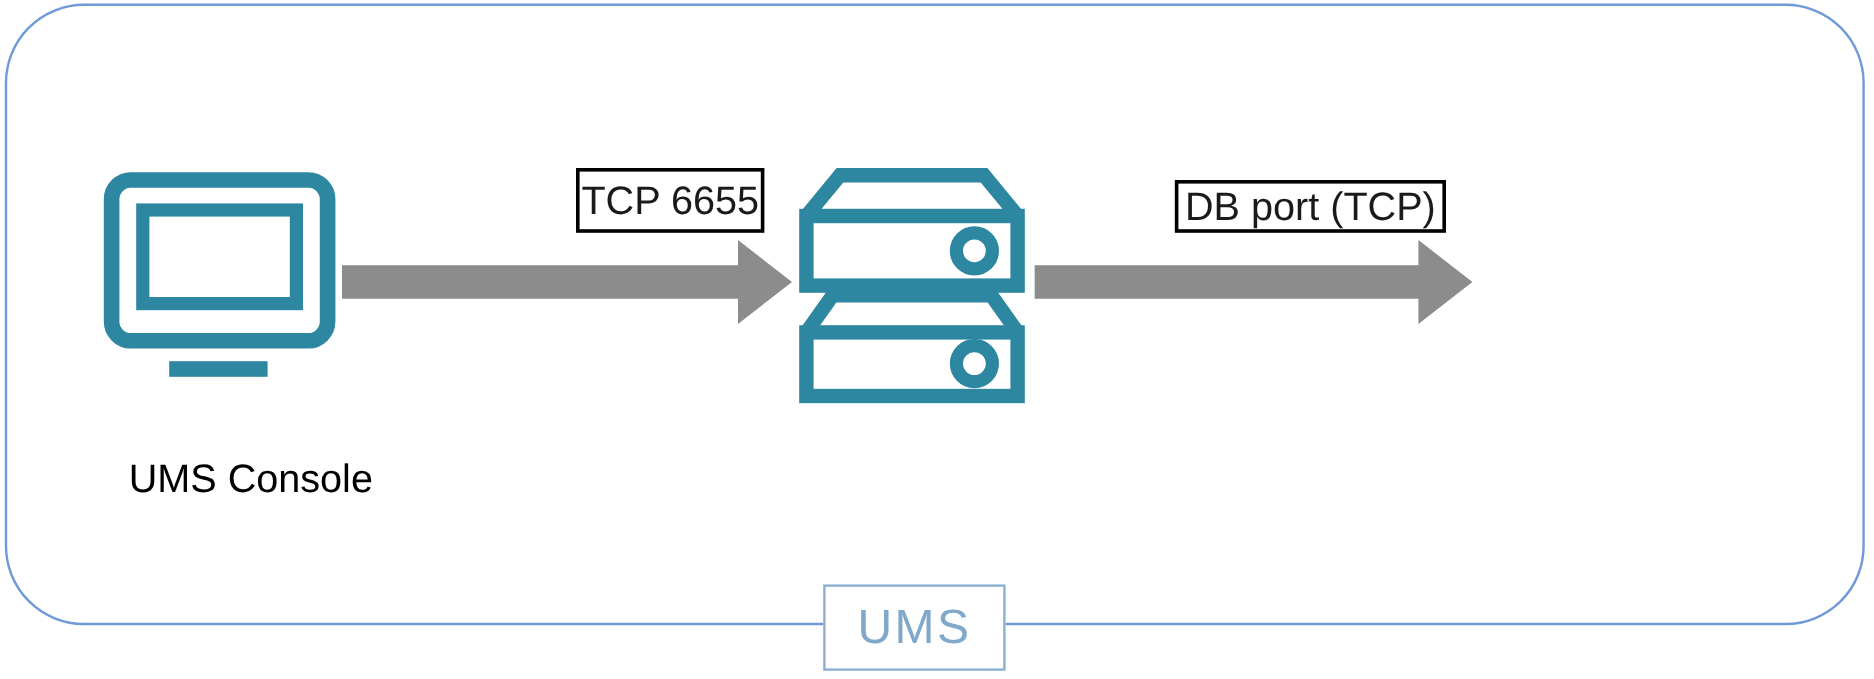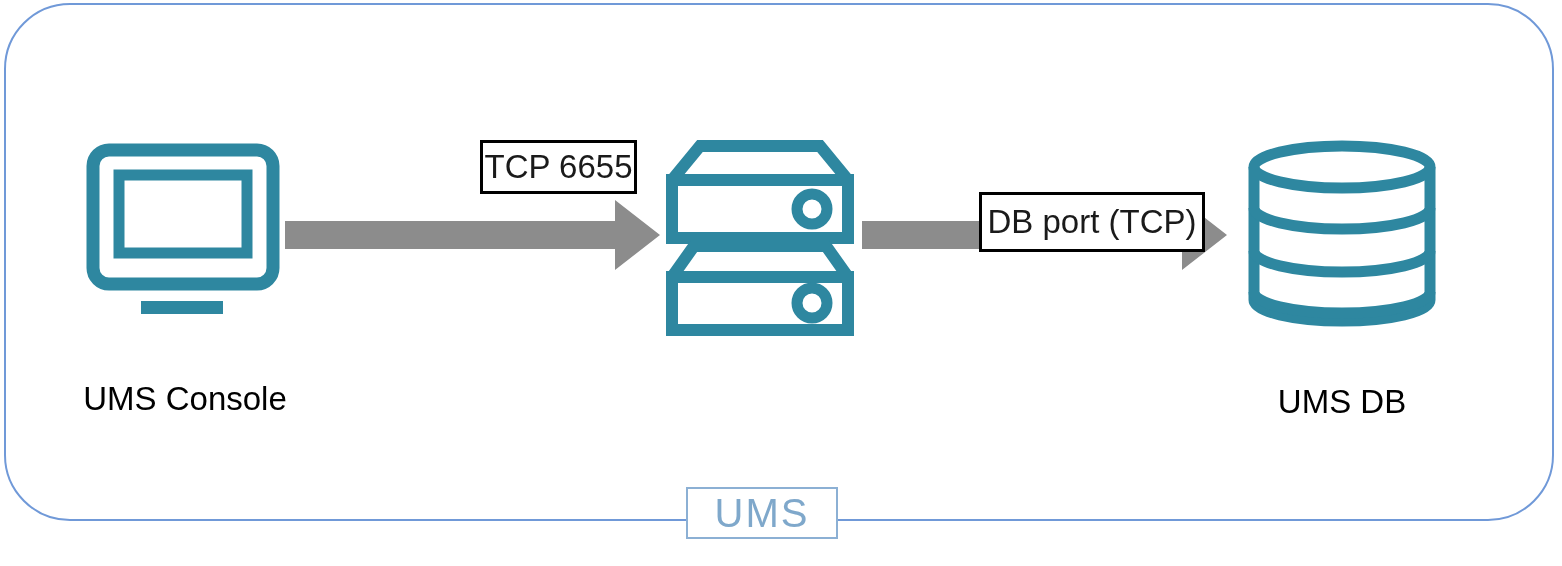--- a/index.html
+++ b/index.html
@@ -28,21 +28,21 @@
     border-radius: 66px;
     box-sizing: border-box;
     background: transparent;
   }
   
   .ums-badge {
     position: absolute;
     left: 686px;
     top: 487px;
     width: 152px;
-    height: 52px;
+    height: 72px;
     border: 2px solid #8cb0d4;
     background: #ffffff;
     box-sizing: border-box;
     display: flex;
     align-items: center;
     justify-content: center;
     font-size: 40px;
     letter-spacing: 2px;
     color: #7fa8cb;
     font-family: "Liberation Sans", sans-serif;
@@ -90,21 +90,21 @@
 
   <div class="node" style="left:80px; top:140px; width:210px; height:190px;">
     <svg class="icon-svg" width="200" height="190" viewBox="0 0 200 190" style="left:5px; top:0;">
 
       <rect x="8" y="10" width="180" height="134" rx="16" ry="16" fill="none" stroke="#2e87a0" stroke-width="13"></rect>
 
       <rect x="34" y="35" width="128" height="78" fill="none" stroke="#2e87a0" stroke-width="11"></rect>
 
       <rect x="56" y="161" width="82" height="13" fill="#2e87a0"></rect>
     </svg>
-    <div class="node-label" style="left:-75px; top:240px; width:360px;">UMS Console</div>
+    <div class="node-label" style="left:-75px; top:240px; width:360px;padding-left:24px;">UMS Console</div>
   </div>
 
   <div class="node" style="left:285px; top:196px; width:375px; height:90px;">
     <svg class="arrow-svg" width="375" height="90" viewBox="0 0 375 90" style="left:0; top:0;">
       <polygon points="0,25 330,25 330,4 375,39 330,74 330,53 0,53" fill="#8c8c8c"></polygon>
     </svg>
   </div>
   <div class="port-box" style="left:480px; top:140px; width:157px; height:54px;">TCP 6655</div>
 
   <div class="node" style="left:660px; top:138px; width:200px; height:195px;">
@@ -122,31 +122,18 @@
 
       <circle cx="152" cy="165" r="15" fill="none" stroke="#2e87a0" stroke-width="11"></circle>
     </svg>
   </div>
 
   <div class="node" style="left:862px; top:196px; width:365px; height:90px;">
     <svg class="arrow-svg" width="365" height="90" viewBox="0 0 365 90" style="left:0; top:0;">
       <polygon points="0,25 320,25 320,4 365,39 320,74 320,53 0,53" fill="#8c8c8c"></polygon>
     </svg>
   </div>
-  <div class="port-box" style="left:979px; top:150px; width:226px; height:60px;margin-top:42px;">DB port (TCP)</div>
+  <div class="port-box" style="left:979px; top:150px; width:226px; height:44px;">DB port (TCP)</div>
 
-  <div class="node" style="left:1240px; top:140px; width:205px; height:195px;">
-    <svg class="icon-svg" width="205" height="200" viewBox="0 0 205 200" style="left:0; top:0;">
-
-      <ellipse cx="102" cy="27" rx="88" ry="21" fill="none" stroke="#2e87a0" stroke-width="11"></ellipse>
-
-      <path d="M 14 27 L 14 160 A 88 21 0 0 0 190 160 L 190 27" fill="none" stroke="#2e87a0" stroke-width="11"></path>
-
-      <path d="M 14 68 A 88 21 0 0 0 190 68" fill="none" stroke="#2e87a0" stroke-width="11"></path>
-      <path d="M 14 111 A 88 21 0 0 0 190 111" fill="none" stroke="#2e87a0" stroke-width="11"></path>
-      <path d="M 14 152 A 88 21 0 0 0 190 152" fill="none" stroke="#2e87a0" stroke-width="11"></path>
-    </svg>
-    <div class="node-label" style="left:-78px; top:243px; width:360px;">UMS DB</div>
-  </div>
 
   <div class="ums-badge">UMS</div>
 
 </div>
 
 </body></html>

